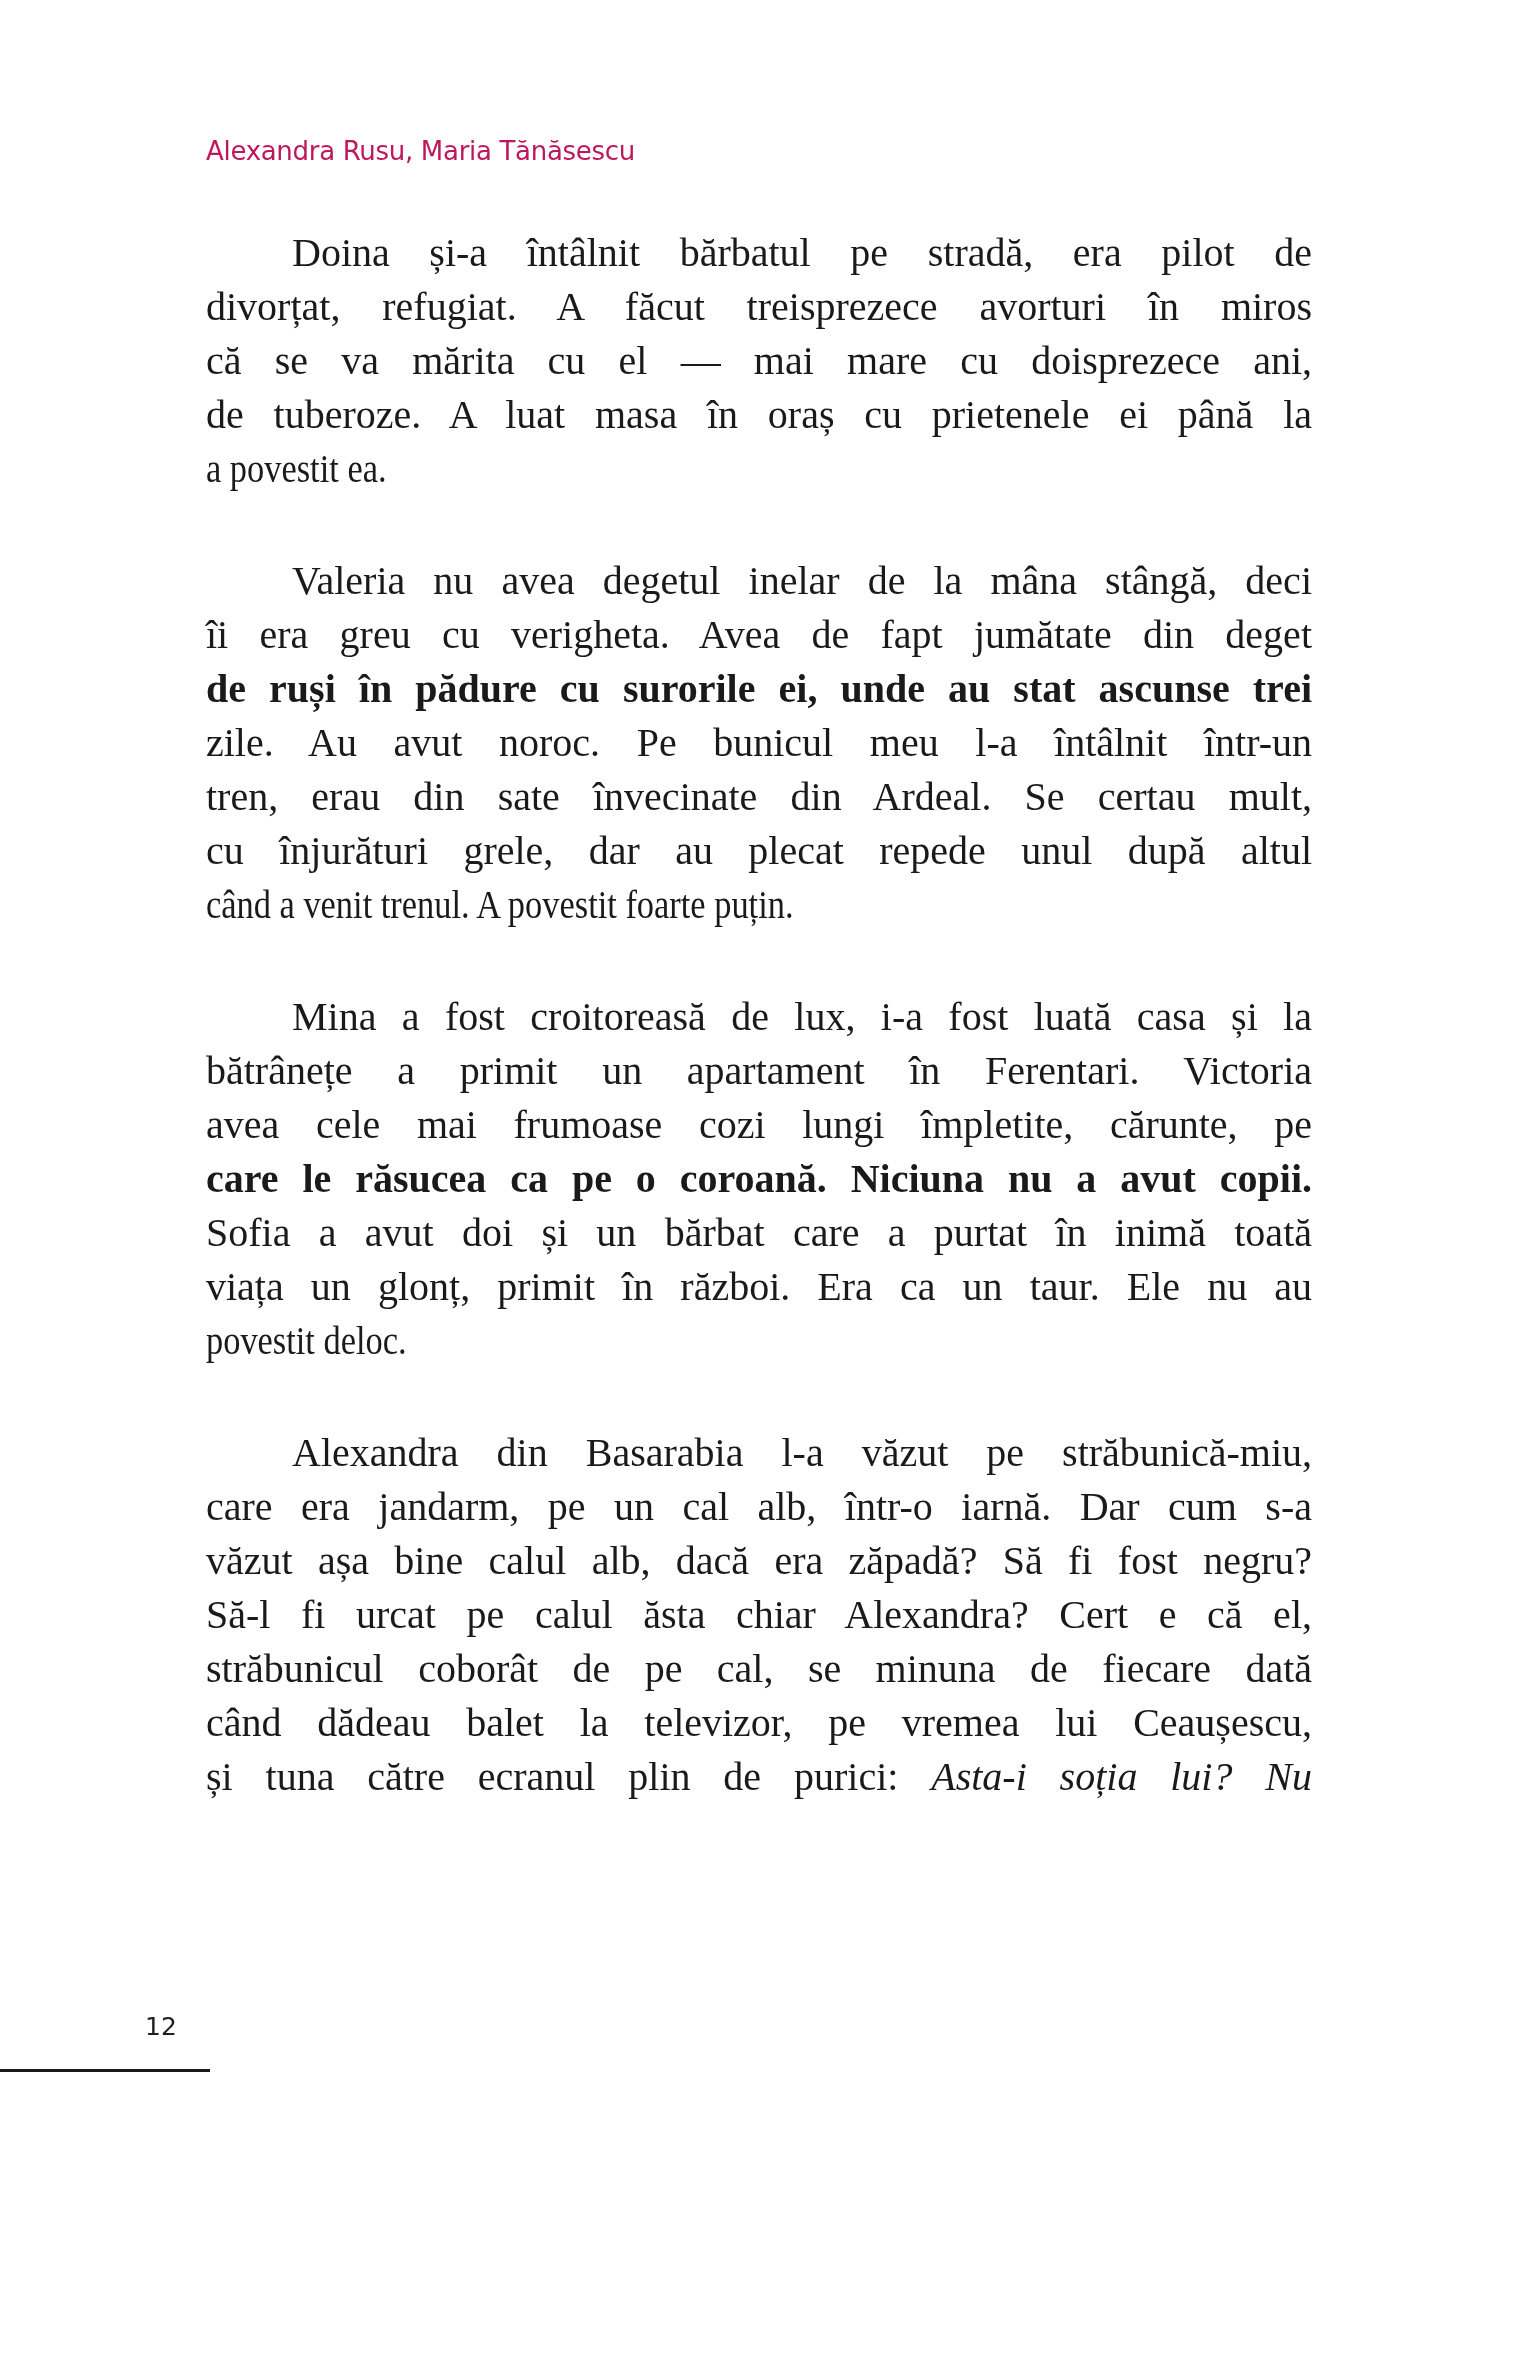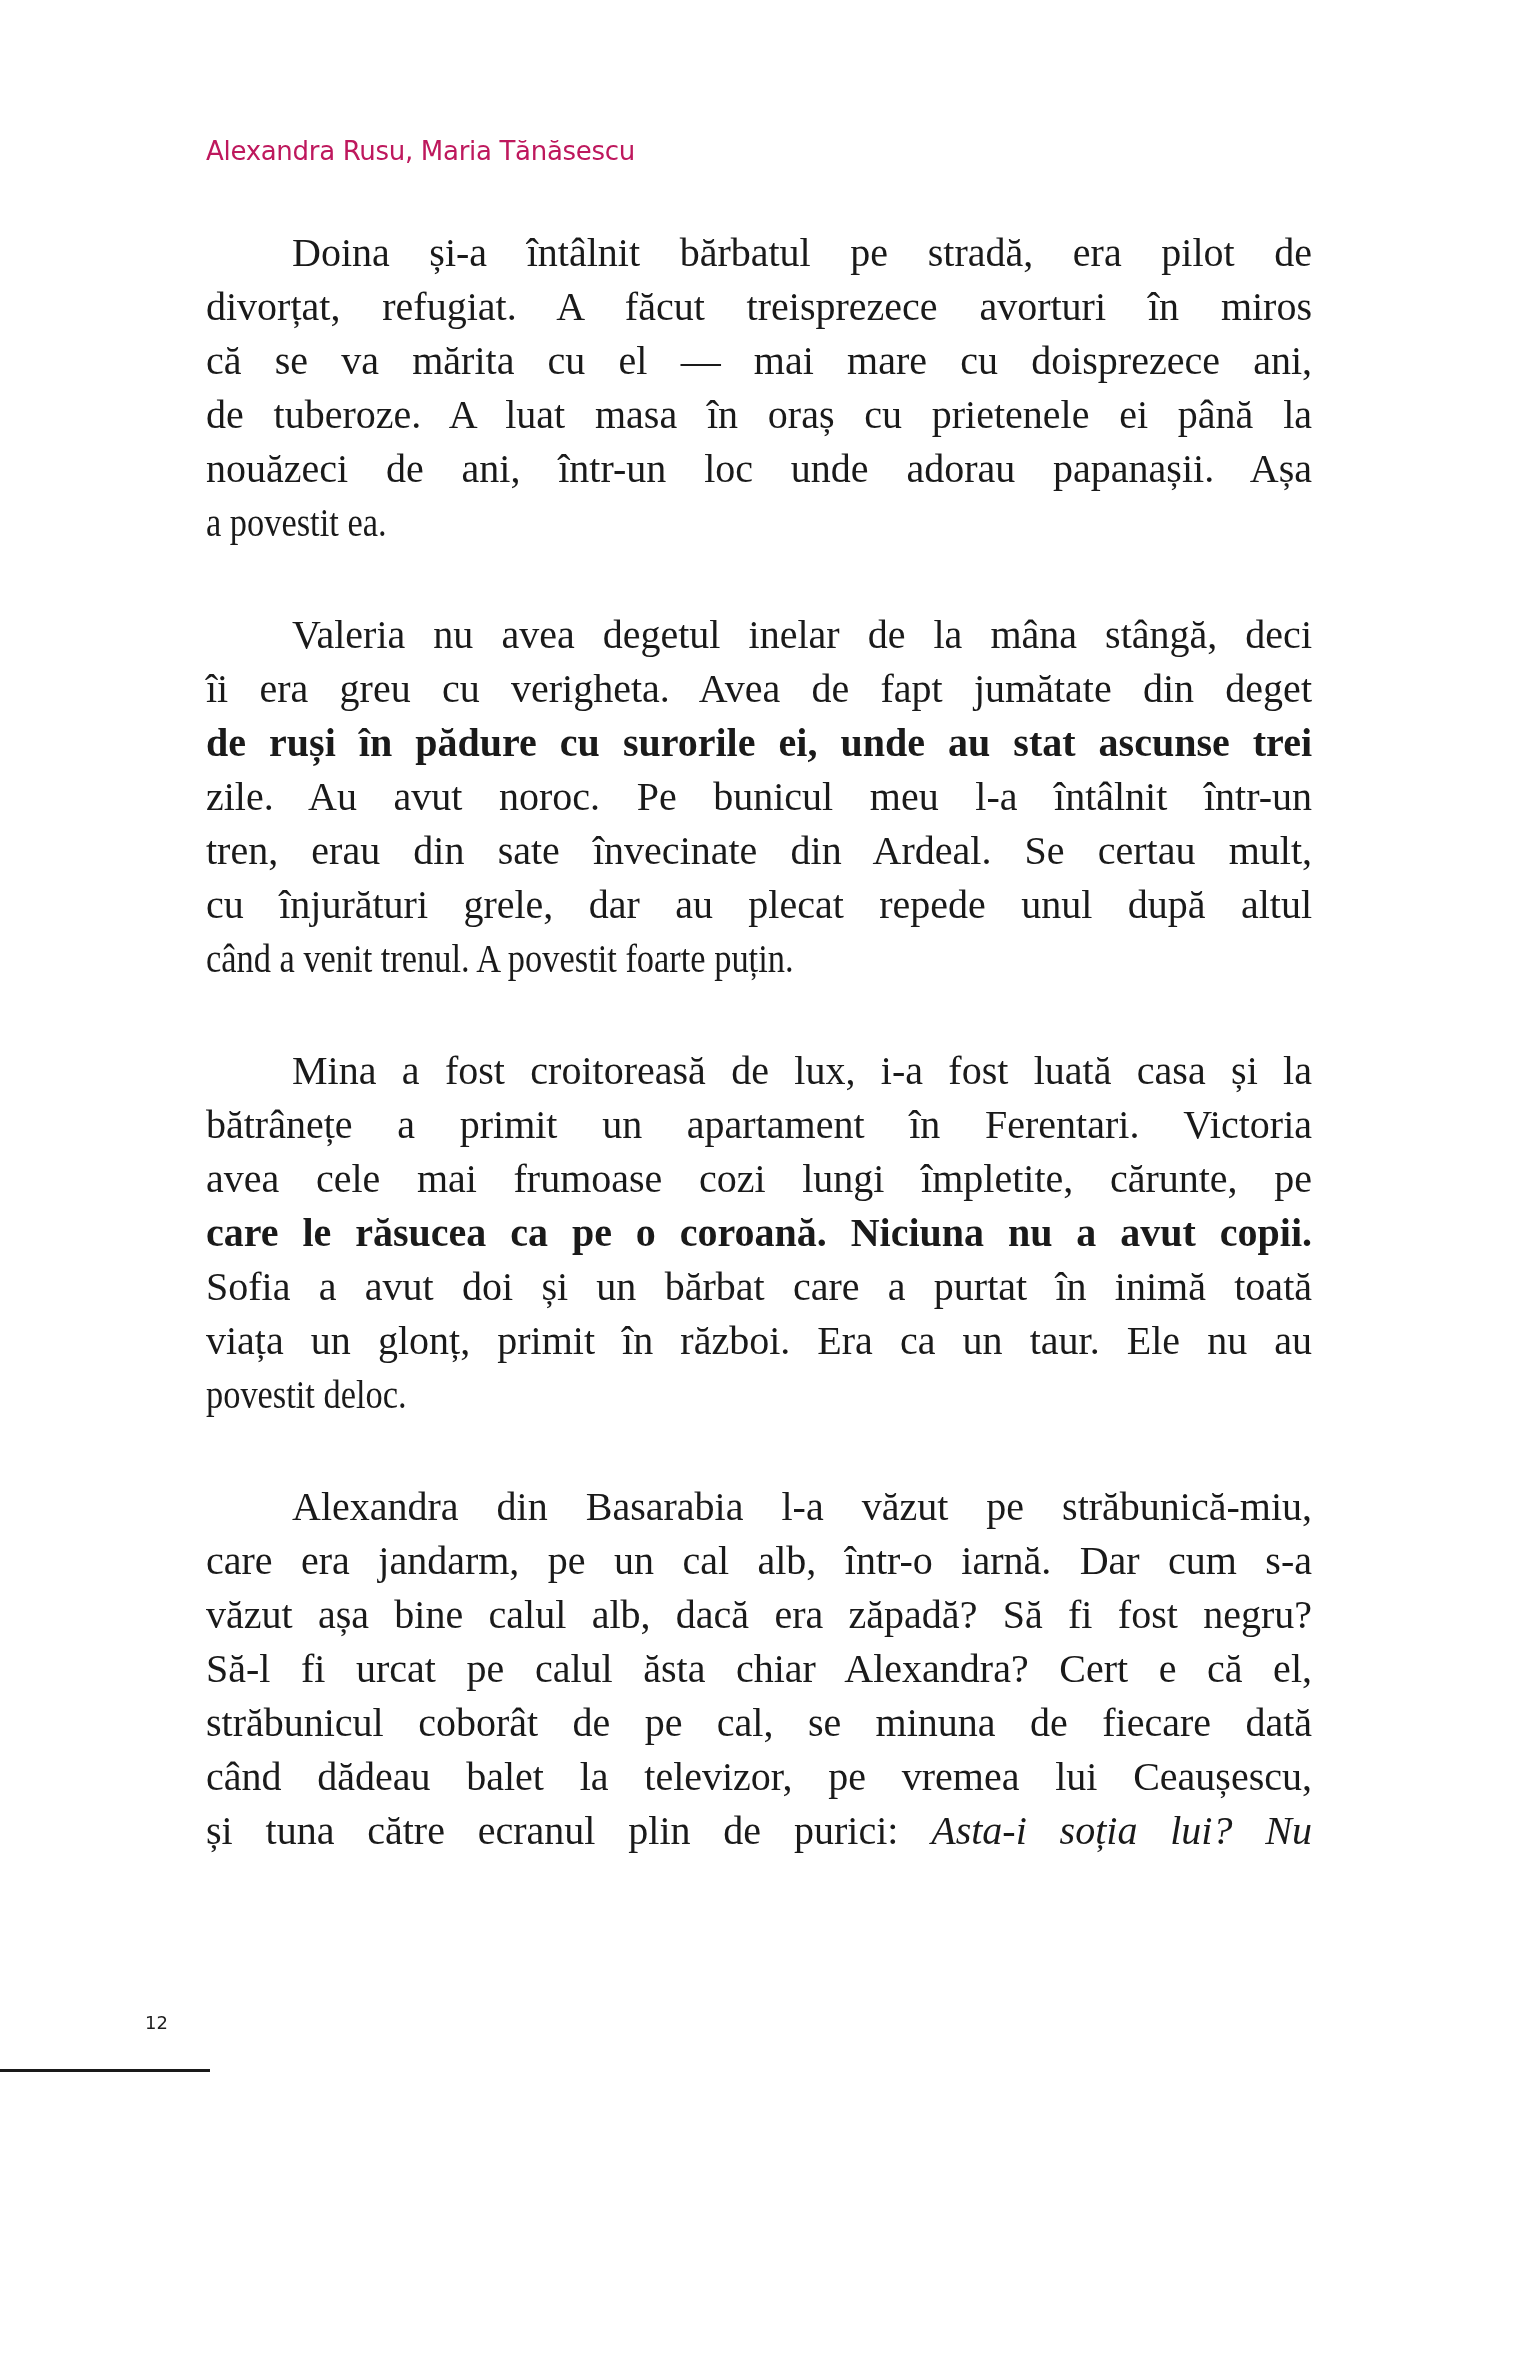--- a/index.html
+++ b/index.html
@@ -52,21 +52,21 @@
       padding-left: 86px;
     }
     .italic {
       font-style: italic;
     }
     .folio {
       position: absolute;
       left: 145px;
       top: 2012px;
       font-family: "DejaVu Sans", sans-serif;
-      font-size: 18px;
+      font-size: 25px;
       color: #1e1e1e;
     }
     .folio-rule {
       position: absolute;
       left: 0;
       top: 2069px;
       width: 210px;
       height: 3px;
       background: #1a1a1a;
     }
@@ -76,21 +76,20 @@
 
 <div class="running-head">Alexandra Rusu, Maria Tănăsescu</div>
 
 <div class="body-text">
 
   <div class="para">
     <span class="line first" style="display: block;">Doina și-a întâlnit bărbatul pe stradă, era pilot de</span>
     <span class="line" style="display: block;">divorțat, refugiat. A făcut treisprezece avorturi în miros</span>
     <span class="line" style="display: block;">că se va mărita cu el — mai mare cu doisprezece ani,</span>
     <span class="line" style="display: block;">de tuberoze. A luat masa în oraș cu prietenele ei până la</span>
-    <span class="line" style="display: block;">nouăzeci de ani, într-un loc unde adorau papanașii. Așa</span>
     <span class="line last" style="display: block; transform-origin: left center; transform: scaleX(0.86);">a povestit ea.</span>
   </div>
 
   <div class="para">
     <span class="line first" style="display: block;">Valeria nu avea degetul inelar de la mâna stângă, deci</span>
     <span class="line" style="display: block;">îi era greu cu verigheta. Avea de fapt jumătate din deget</span>
     <span class="line" style="display: block; font-weight: bold;">de ruși în pădure cu surorile ei, unde au stat ascunse trei</span>
     <span class="line" style="display: block;">zile. Au avut noroc. Pe bunicul meu l-a întâlnit într-un</span>
     <span class="line" style="display: block;">tren, erau din sate învecinate din Ardeal. Se certau mult,</span>
     <span class="line" style="display: block;">cu înjurături grele, dar au plecat repede unul după altul</span>

